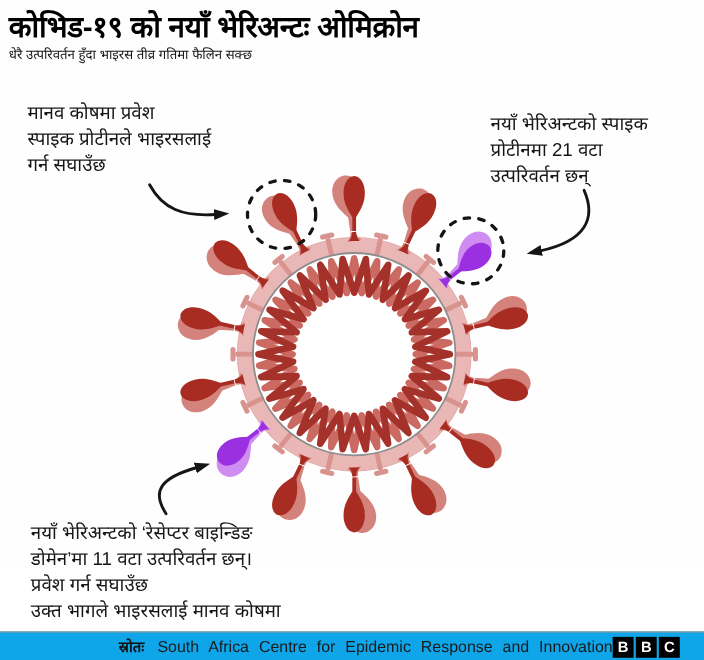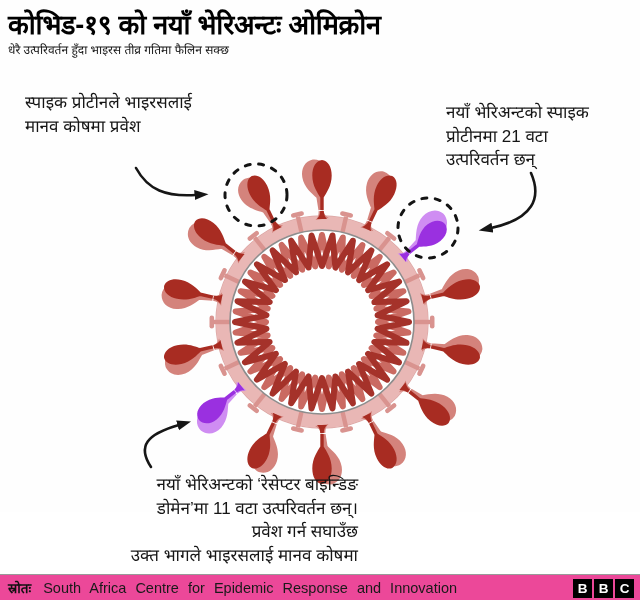--- a/index.html
+++ b/index.html
@@ -30,27 +30,27 @@
     left: 8px; top: 41px;
     font-size: 12px; font-weight: 500; color: #161616;
     width: 620px;
   }
   .ann {
     font-size: 17px; font-weight: 500;
     line-height: 23.5px; color: #151515;
   }
   #ann-spike  { left: 25px;  top: 91px;  width: 250px; }
   #ann-mut    { left: 417px; top: 101px; width: 215px; margin-left: 29px; }
-  #ann-rbd    { left: 28px;  top: 473px; width: 330px; text-align: right; }
+  #ann-rbd    { left: 28px;  top: 473px; width: 330px; }
   #footer {
     position: absolute; left: 0; right: 0; top: 574px; height: 26px;
     border-top: 1.5px solid #999;
-    display: flex; align-items: center; justify-content: space-between;
-    padding: 0 6px 0 8px;
-    z-index: 2; background: #ec4899;
+    display: flex; align-items: center; justify-content: flex-end;
+    padding: 0 22px 0 8px;
+    z-index: 2; background: #0ea5e9;
   }
   #source-line { display: flex; align-items: baseline; }
   #source-label {
     font-weight: bold; font-size: 13.5px; color: #111;
     margin-right: 12px;
     font-family: "Liberation Sans", sans-serif;
   }
   #source-text {
     font-family: Liberation Sans, sans-serif;
     font-size: 14.5px; color: #1a1a1a;
@@ -66,22 +66,23 @@
 </style>
 </head>
 <body>
 
 <div id="page">
 
   <div id="title" class="txt">कोभिड-१९ को नयाँ भेरिअन्टः ओमिक्रोन</div>
   <div id="subtitle" class="txt">धेरै उत्परिवर्तन हुँदा भाइरस तीव्र गतिमा फैलिन सक्छ</div>
 
   <div id="ann-spike" class="txt ann">
+    <div>मानव कोषमा प्रवेश</div>
     <div>स्पाइक प्रोटीनले भाइरसलाई</div>
-    <div>मानव कोषमा प्रवेश</div>
+    <div>गर्न सघाउँछ</div>
   </div>
 
   <div id="ann-mut" class="txt ann">
     <div>नयाँ भेरिअन्टको स्पाइक</div>
     <div>प्रोटीनमा 21 वटा</div>
     <div>उत्परिवर्तन छन्</div>
   </div>
 
   <div id="ann-rbd" class="txt ann">
     <div>नयाँ भेरिअन्टको ‘रेसेप्टर बाइन्डिङ</div>

